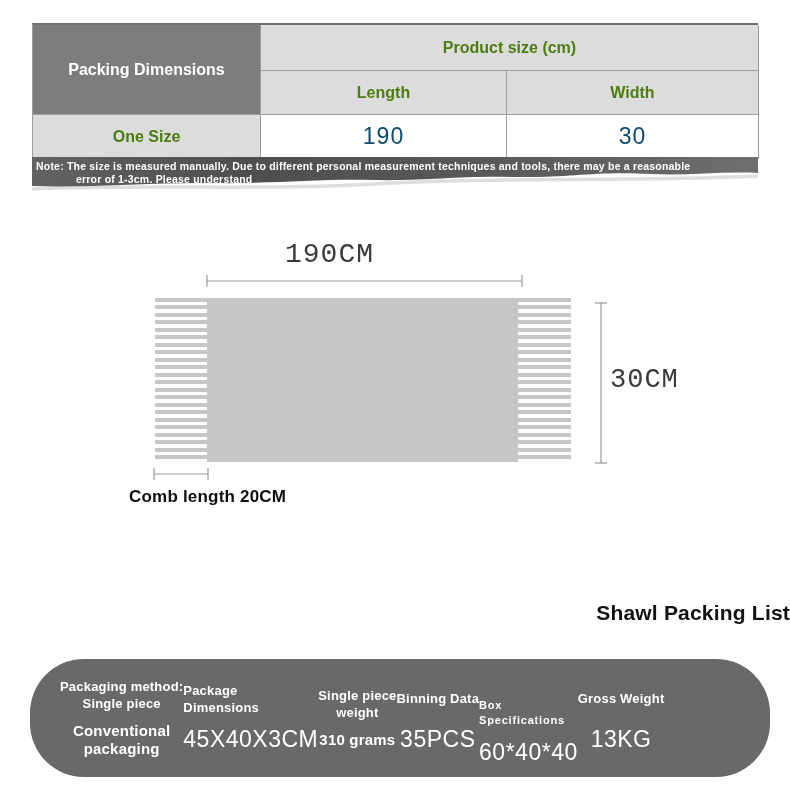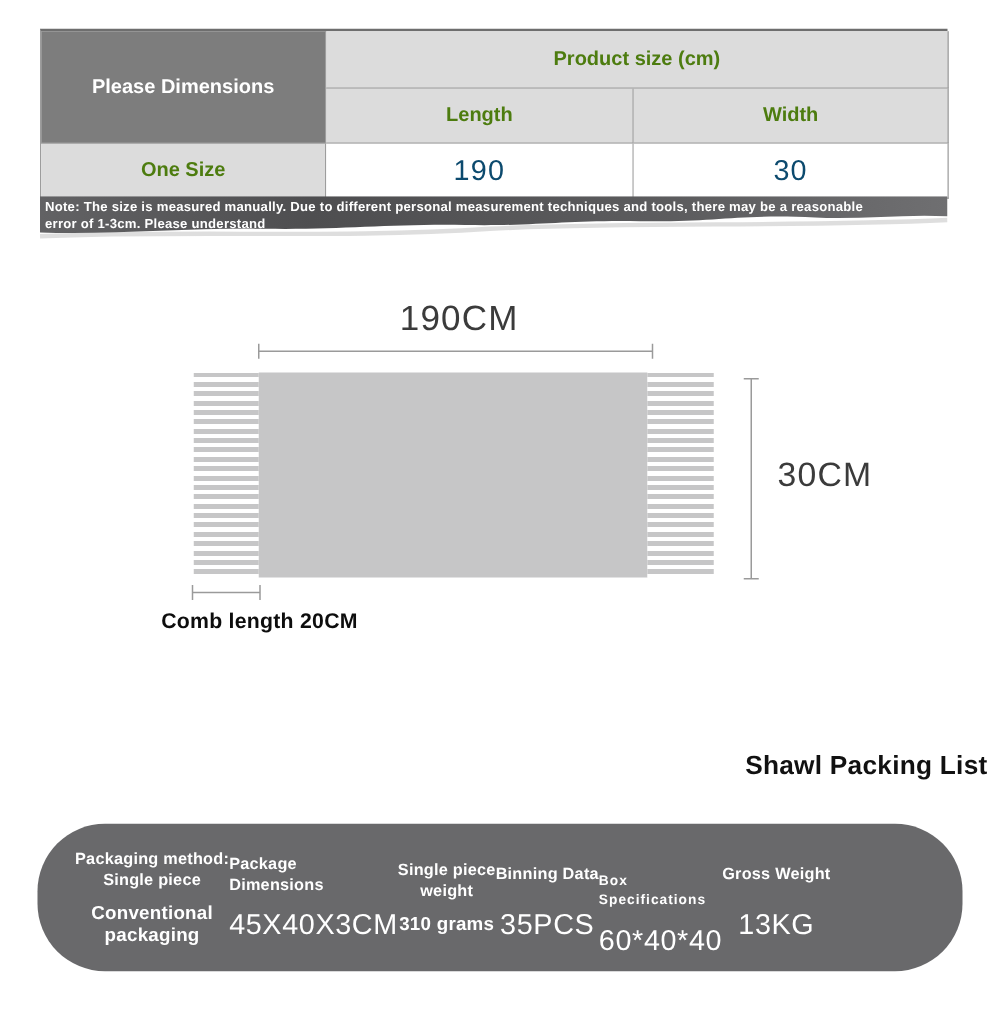--- a/index.html
+++ b/index.html
@@ -28,34 +28,34 @@
     background:#7d7d7d; color:#ffffff;
   }
   .cell.span2 { grid-column:2 / 4; grid-row:1; }
   .cell.value { background:#ffffff; font-weight:400; font-size:23px; color:#0c4a6e; letter-spacing:1px; }
 
   
   .note-wrap { position:absolute; left:32px; top:157px; width:726px; height:42px; }
   .note-wrap svg { position:absolute; left:0; top:0; }
   .note-line { position:absolute; left:4px; color:#ffffff; font-size:10.5px; font-weight:bold; letter-spacing:0.2px; white-space:nowrap; }
   .note-l1 { top:3px; }
-  .note-l2 { top:16px; }
+  .note-l2 { top:16px;margin-left:40px; }
 
   
   .dim-svg { position:absolute; left:0; top:235px; }
   .shawl { position:absolute; left:155px; top:298px; width:416px; height:164px; display:flex; }
   .fringe {
     width:52px; height:100%;
     background:repeating-linear-gradient(to bottom, #c6c6c7 0px, #c6c6c7 4px, #ffffff 4px, #ffffff 7.5px);
   }
   .fringe.right { width:53px; }
   .shawl-body { flex:1; background:#c6c6c7; }
   .dim-label {
     position:absolute; color:#3b3b3b; font-size:28px; font-weight:400;
-    letter-spacing:1px; text-align:right;
+    letter-spacing:1px; text-align:left;font-family:Liberation Mono, monospace;
   }
   .len-label { left:285px; top:239px; width:130px; }
   .wid-label { left:610px; top:365px; width:88px; font-size:27px; }
   .comb-label { position:absolute; left:129px; top:487px; font-size:17px; font-weight:bold; color:#0d0d0d; letter-spacing:0.2px; }
 
   
   .pack-title { position:absolute; left:0; top:601px; width:100%; text-align:right;
     font-size:21px; font-weight:bold; color:#111111; letter-spacing:0.2px; }
   .panel {
     position:absolute; left:30px; top:659px; width:740px; height:118px;
@@ -76,21 +76,21 @@
     white-space:pre-line; text-align:center; line-height:1.2;
   }
   .pcol-value.bold-sm { font-size:15px; font-weight:bold; letter-spacing:0.2px; }
 </style>
 </head>
 <body>
 
 <div class="screen">
 
   <div class="size-table">
-    <div class="cell dark">Please Dimensions</div>
+    <div class="cell dark">Packing Dimensions</div>
     <div class="cell span2">Product size (cm)</div>
     <div class="cell">Length</div>
     <div class="cell">Width</div>
     <div class="cell">One Size</div>
     <div class="cell value">190</div>
     <div class="cell value">30</div>
   </div>
 
   <div class="note-wrap">
     <svg width="726" height="42" viewBox="0 0 726 42">

